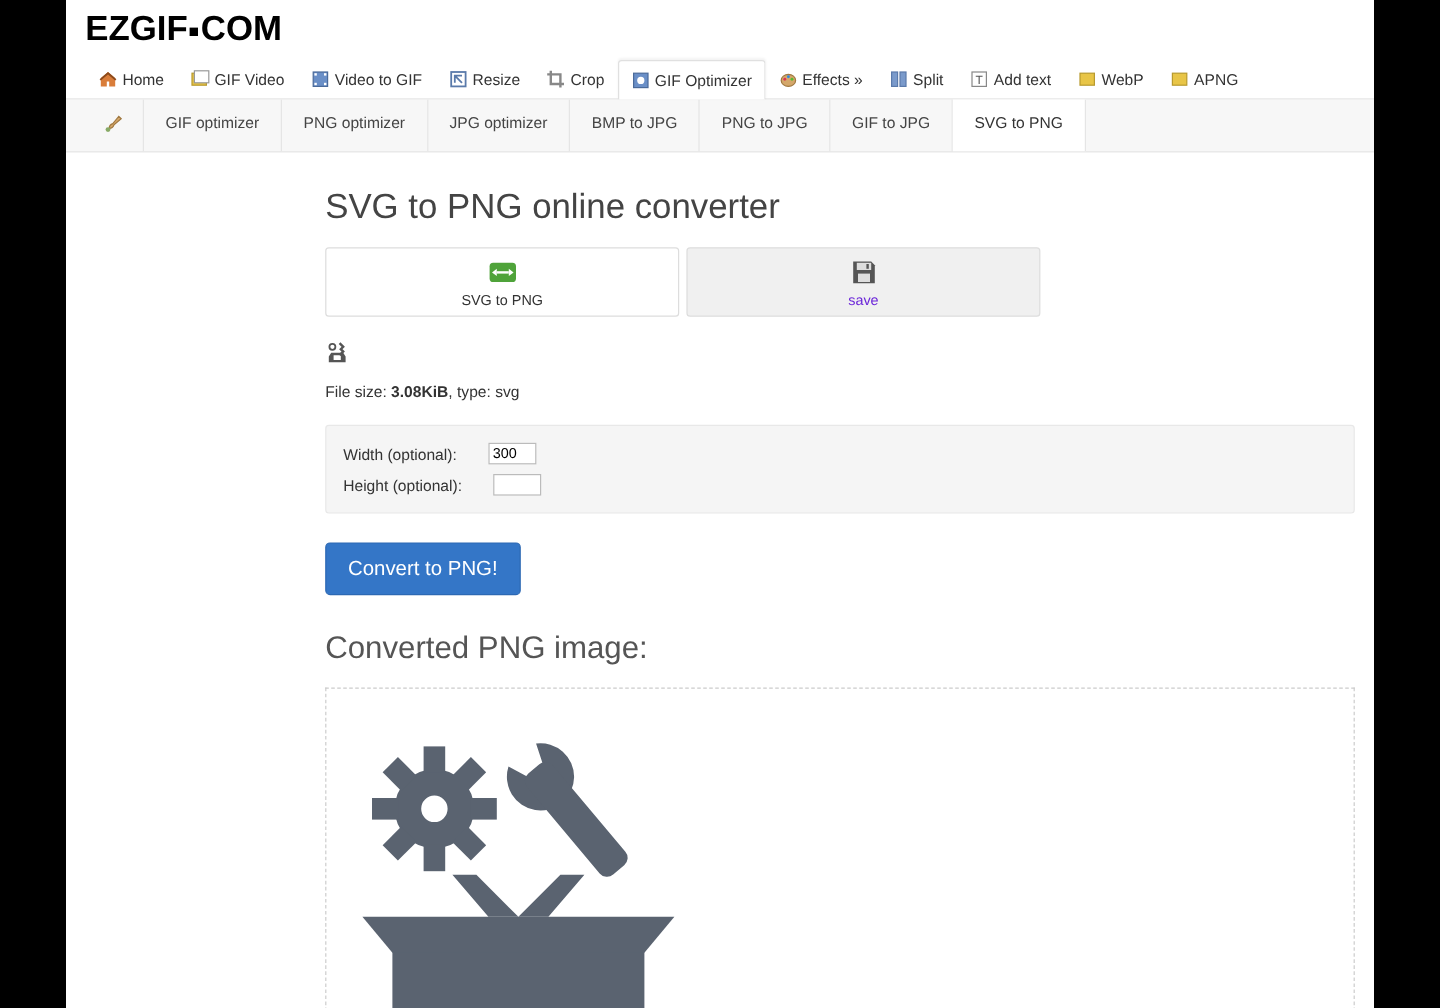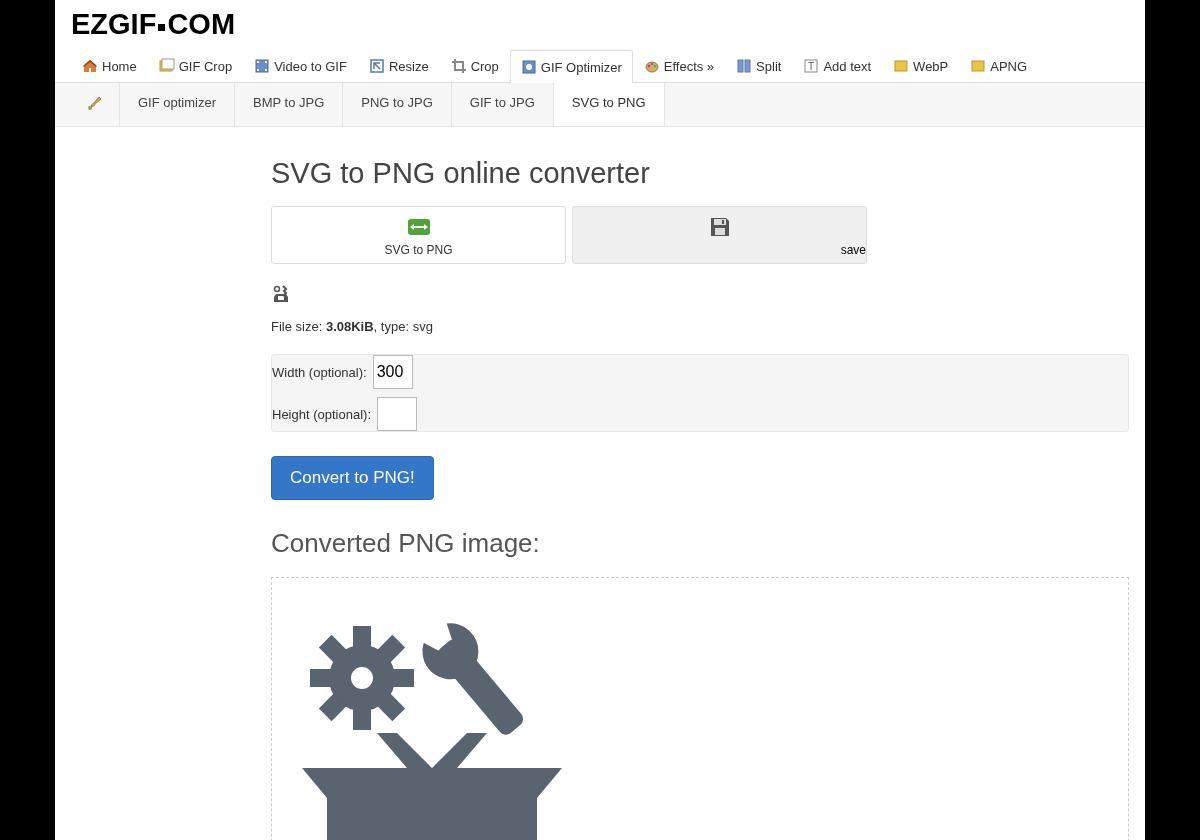--- a/index.html
+++ b/index.html
@@ -18,29 +18,29 @@
 .nav-sub-icon-item { padding: 10px 14px; border-right: 1px solid #e5e5e5; display: flex; align-items: center; }
 .nav-sub-item { padding: 12px 18px; cursor: pointer; color: #444; border-right: 1px solid #e5e5e5; }
 .nav-sub-item.active { background: #fff; color: #333; }
 .content { padding: 30px 16px 20px 16px; margin-left: 200px; }
 h1 { font-size: 29px; font-weight: normal; color: #444; margin-bottom: 16px; }
 .action-cards { display: flex; gap: 6px; margin-bottom: 20px; }
 .action-card { flex: 0 0 295px; border: 1px solid #ddd; border-radius: 3px; padding: 8px 0 6px 0; text-align: center; background: #fff; cursor: pointer; }
 .action-card.save { background: #f0f0f0; }
 .action-card-icon { height: 24px; display: flex; align-items: center; justify-content: center; margin-bottom: 4px; }
 .action-card-label { font-size: 12px; color: #333; }
-.action-card.save .action-card-label { color: #000000; text-align: right; }
+.action-card.save .action-card-label { color: #6d28d9; }
 .file-preview-icon { margin-bottom: 14px; }
 .file-info { color: #333; margin-bottom: 20px; }
 .file-info .bold { font-weight: bold; }
-.options-box { background: #f5f5f5; border: 1px solid #e8e8e8; border-radius: 3px; margin-bottom: 24px; }
+.options-box { background: #f5f5f5; border: 1px solid #e8e8e8; border-radius: 3px; padding: 14px; margin-bottom: 24px; }
 .options-row { display: flex; align-items: center; gap: 6px; margin-bottom: 8px; }
 .options-row:last-child { margin-bottom: 0; }
 .options-row label { color: #333; }
-.options-row input { width: 40px; height: 34px; border: 1px solid #bbb; font-size: 16px; padding: 0 3px; }
+.options-row input { width: 40px; height: 18px; border: 1px solid #bbb; font-size: 12px; padding: 0 3px; margin-left: 20px; }
 .convert-btn { background: #3476c7; color: #fff; border: 1px solid #2c68b3; border-radius: 4px; padding: 11px 18px; font-size: 17px; cursor: pointer; margin-bottom: 28px; }
 h2 { font-size: 26px; font-weight: normal; color: #555; margin-bottom: 18px; }
 .result-box { border: 1px dashed #ccc; padding: 10px; background: #fff; }
 .result-art { width: 300px; }
 </style>
 </head>
 <body>
 
 <div class="page">
   <div class="header">
@@ -58,21 +58,21 @@
           </span>
         <span>Home</span>
       </a>
       <a class="nav-main-item">
         <span class="nav-icon">
             <svg width="16" height="16" viewBox="0 0 16 16">
               <rect x="1" y="3" width="12" height="10" fill="#e8c547" stroke="#b89a2e"></rect>
               <rect x="3" y="1" width="12" height="10" fill="#fff" stroke="#999"></rect>
             </svg>
           </span>
-        <span>GIF Crop</span>
+        <span>GIF Video</span>
       </a>
       <a class="nav-main-item">
         <span class="nav-icon">
             <svg width="16" height="16" viewBox="0 0 16 16">
               <rect x="2" y="2" width="12" height="12" fill="#6a8fc7" stroke="#4a6a9a"></rect>
               <rect x="3" y="3" width="2" height="2" fill="#fff"></rect>
               <rect x="3" y="11" width="2" height="2" fill="#fff"></rect>
               <rect x="11" y="3" width="2" height="2" fill="#fff"></rect>
               <rect x="11" y="11" width="2" height="2" fill="#fff"></rect>
             </svg>
@@ -153,20 +153,22 @@
     </div>
 
     <div class="nav-sub">
       <div class="nav-sub-icon-item">
         <span><svg width="20" height="20" viewBox="0 0 20 20">
               <path d="M6 14c0-3 3-4 3-4l5-6 2 2-6 5s-1 3-4 3z" fill="#d4a76a" stroke="#a07840"></path>
               <circle cx="5" cy="15" r="2" fill="#8a6"></circle>
             </svg></span>
       </div>
       <a class="nav-sub-item"><span>GIF optimizer</span></a>
+      <a class="nav-sub-item"><span>PNG optimizer</span></a>
+      <a class="nav-sub-item"><span>JPG optimizer</span></a>
       <a class="nav-sub-item"><span>BMP to JPG</span></a>
       <a class="nav-sub-item"><span>PNG to JPG</span></a>
       <a class="nav-sub-item"><span>GIF to JPG</span></a>
       <a class="nav-sub-item active"><span>SVG to PNG</span></a>
     </div>
   </div>
 
   <div class="content">
     <h1>SVG to PNG online converter</h1>
 

